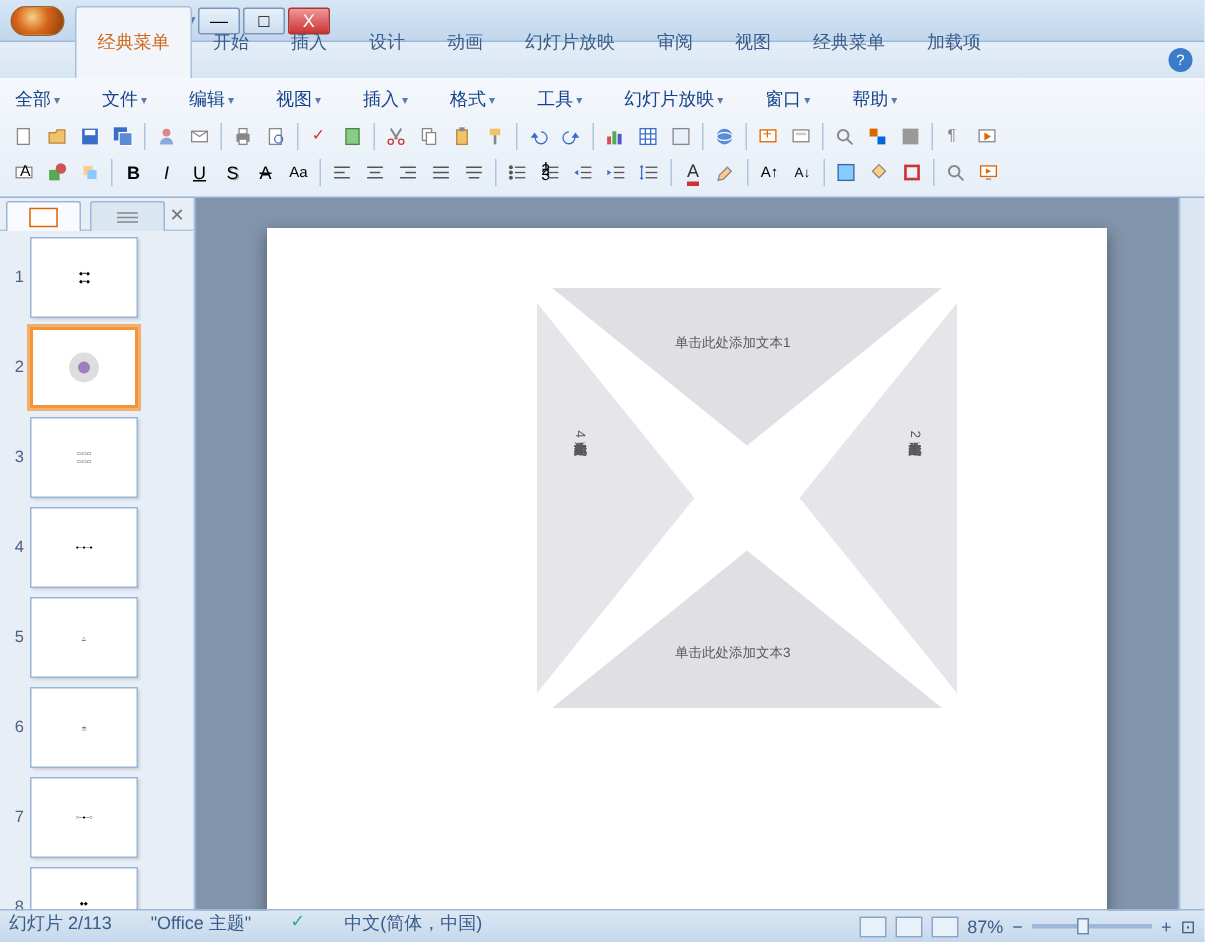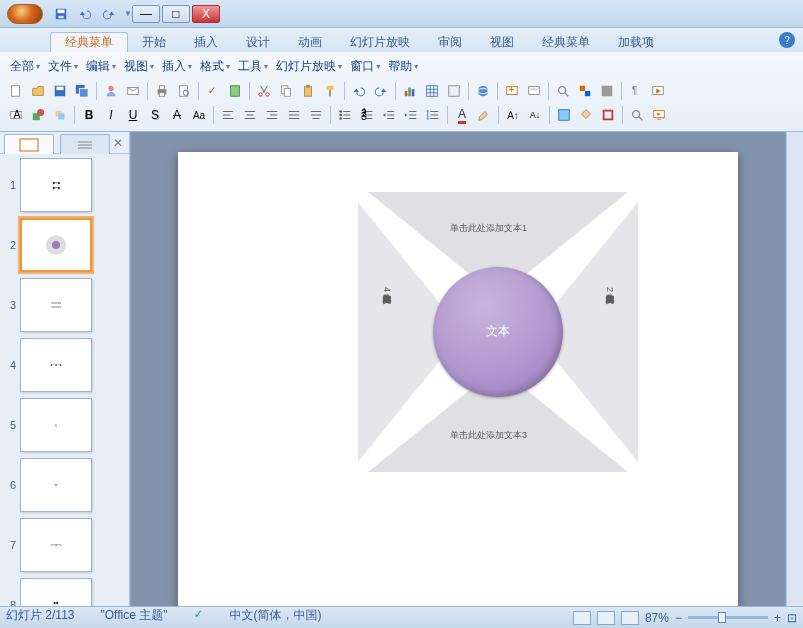--- a/index.html
+++ b/index.html
@@ -7,25 +7,25 @@
 .titlebar{height:28px;background:linear-gradient(#d7e6f5,#c1d7ed);display:flex;align-items:center;padding:0 4px;border-bottom:1px solid #9db8d6}
 .office-btn{width:42px;height:24px;margin-right:4px;display:flex;align-items:center;justify-content:center}
 .office-orb{width:36px;height:20px;border-radius:10px;background:radial-gradient(circle at 40% 35%,#f8d080,#d6651a 45%,#8a3d0a);border:1px solid #a56020}
 .qat{display:flex;gap:6px;align-items:center;margin-left:2px}
 .qat-btn{width:18px;height:18px;display:flex;align-items:center;justify-content:center;cursor:pointer}
 .title-text{flex:1;text-align:center;color:#4b6184;font-size:12px}
 .win-controls{display:flex;gap:2px}
 .win-btn{width:28px;height:18px;border:1px solid #7a96b8;background:linear-gradient(#e8f0fa,#cdddee);display:flex;align-items:center;justify-content:center;border-radius:2px;cursor:pointer}
 .win-btn.close{background:linear-gradient(#e99,#c33);border-color:#a33;color:#fff}
 .ribbon-tabs{height:24px;background:linear-gradient(#e5eef8,#d6e5f3);display:flex;align-items:flex-end;padding:0 50px 0 50px}
-.tab{padding:1px 14px;color:#3b5b88;cursor:pointer;font-size:12px}
+.tab{padding:15px 14px;color:#3b5b88;cursor:pointer;font-size:12px}
 .tab.active{background:#f2f6fb;border:1px solid #a8bedc;border-bottom:none;border-radius:3px 3px 0 0;color:#d0681c}
 .help-icon{position:absolute;right:8px;top:32px;width:16px;height:16px;border-radius:50%;background:#3a7cc8;color:#fff;display:flex;align-items:center;justify-content:center;font-size:10px;cursor:pointer}
 .ribbon-body{background:linear-gradient(#f5f8fc,#e6eef7);border-bottom:1px solid #98b4d6;padding:2px 6px 4px}
-.menu-row{display:flex;gap:0;padding:2px 0;align-items:center}
+.menu-row{display:flex;gap:20px;padding:2px 0;align-items:center}
 .menu-item{padding:2px 4px;color:#15428b;cursor:pointer;display:flex;align-items:center;gap:2px;font-size:12px}
 .dd{font-size:8px;color:#5a7aa8}
 .tool-row{display:flex;gap:2px;padding:2px 0;align-items:center;flex-wrap:wrap}
 .tbtn{width:20px;height:20px;border:1px solid transparent;display:flex;align-items:center;justify-content:center;cursor:pointer;border-radius:2px}
 .sep{width:1px;height:18px;background:#b0c4de;margin:0 2px}
 .ico{width:14px;height:14px;display:block}
 .work{display:flex;height:544px;background:#e8eef5}
 .thumb-pane{width:130px;background:#e8eef5;border-right:1px solid #b0c4de;display:flex;flex-direction:column}
 .thumb-tabs{height:22px;display:flex;border-bottom:1px solid #b0c4de}
 .thumb-tab{width:50px;height:20px;border:1px solid #9cb8d8;border-bottom:none;background:#f8faff;margin:2px 2px 0 4px;border-radius:2px 2px 0 0;display:flex;align-items:center;justify-content:center;cursor:pointer}
@@ -553,23 +553,20 @@
     <div class="slide-canvas">
       <div class="diagram">
         <div class="tri tri-left"></div>
         <div class="tri tri-right"></div>
         <div class="tri tri-top"></div>
         <div class="tri tri-bottom"></div>
         <div class="dlabel top">单击此处添加文本1</div>
         <div class="dlabel bottom">单击此处添加文本3</div>
         <div class="dlabel left">单击此处添加文本4</div>
         <div class="dlabel right">单击此处添加文本2</div>
-        <div class="diagram-circle">
-            <span>文本</span>
-          </div>
       </div>
     </div>
   </div>
   <div class="vscroll"></div>
 </div>
 
 <div class="statusbar">
   <span>幻灯片 2/113</span>
   <span>"Office 主题"</span>
   <span style="color:#3a8">✓</span>

